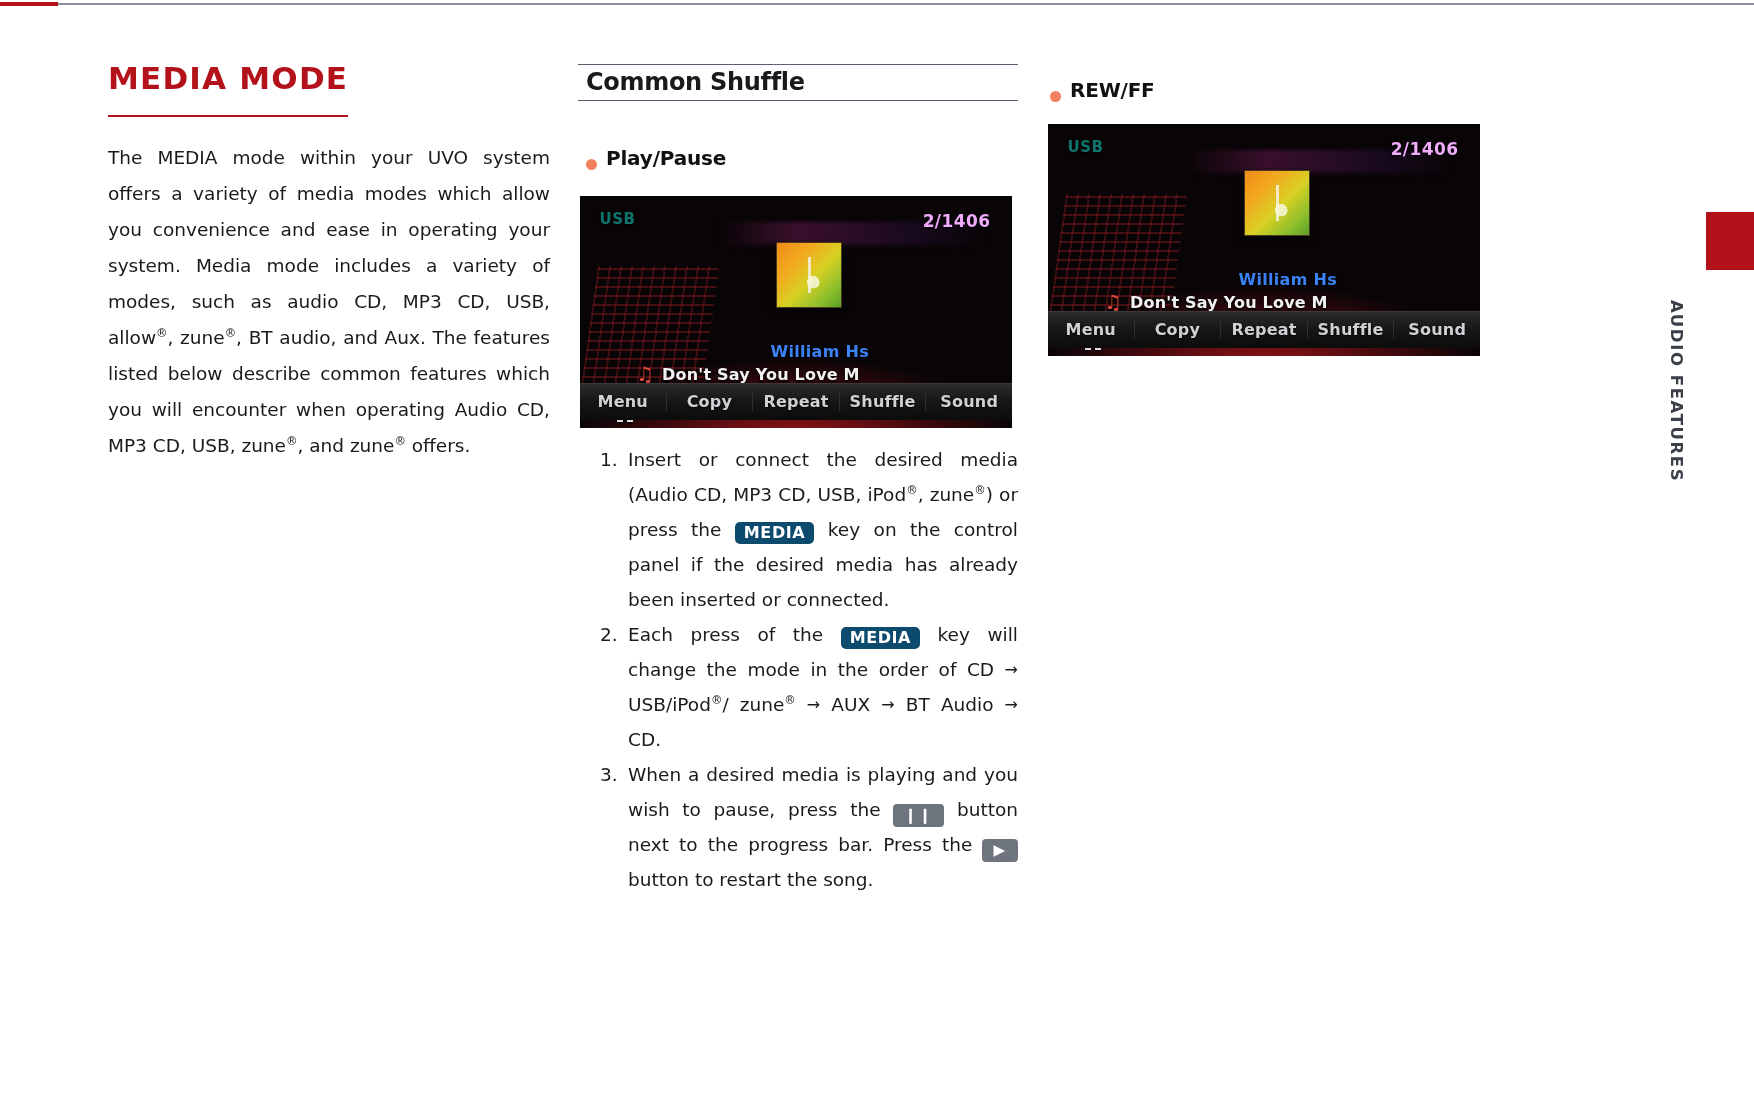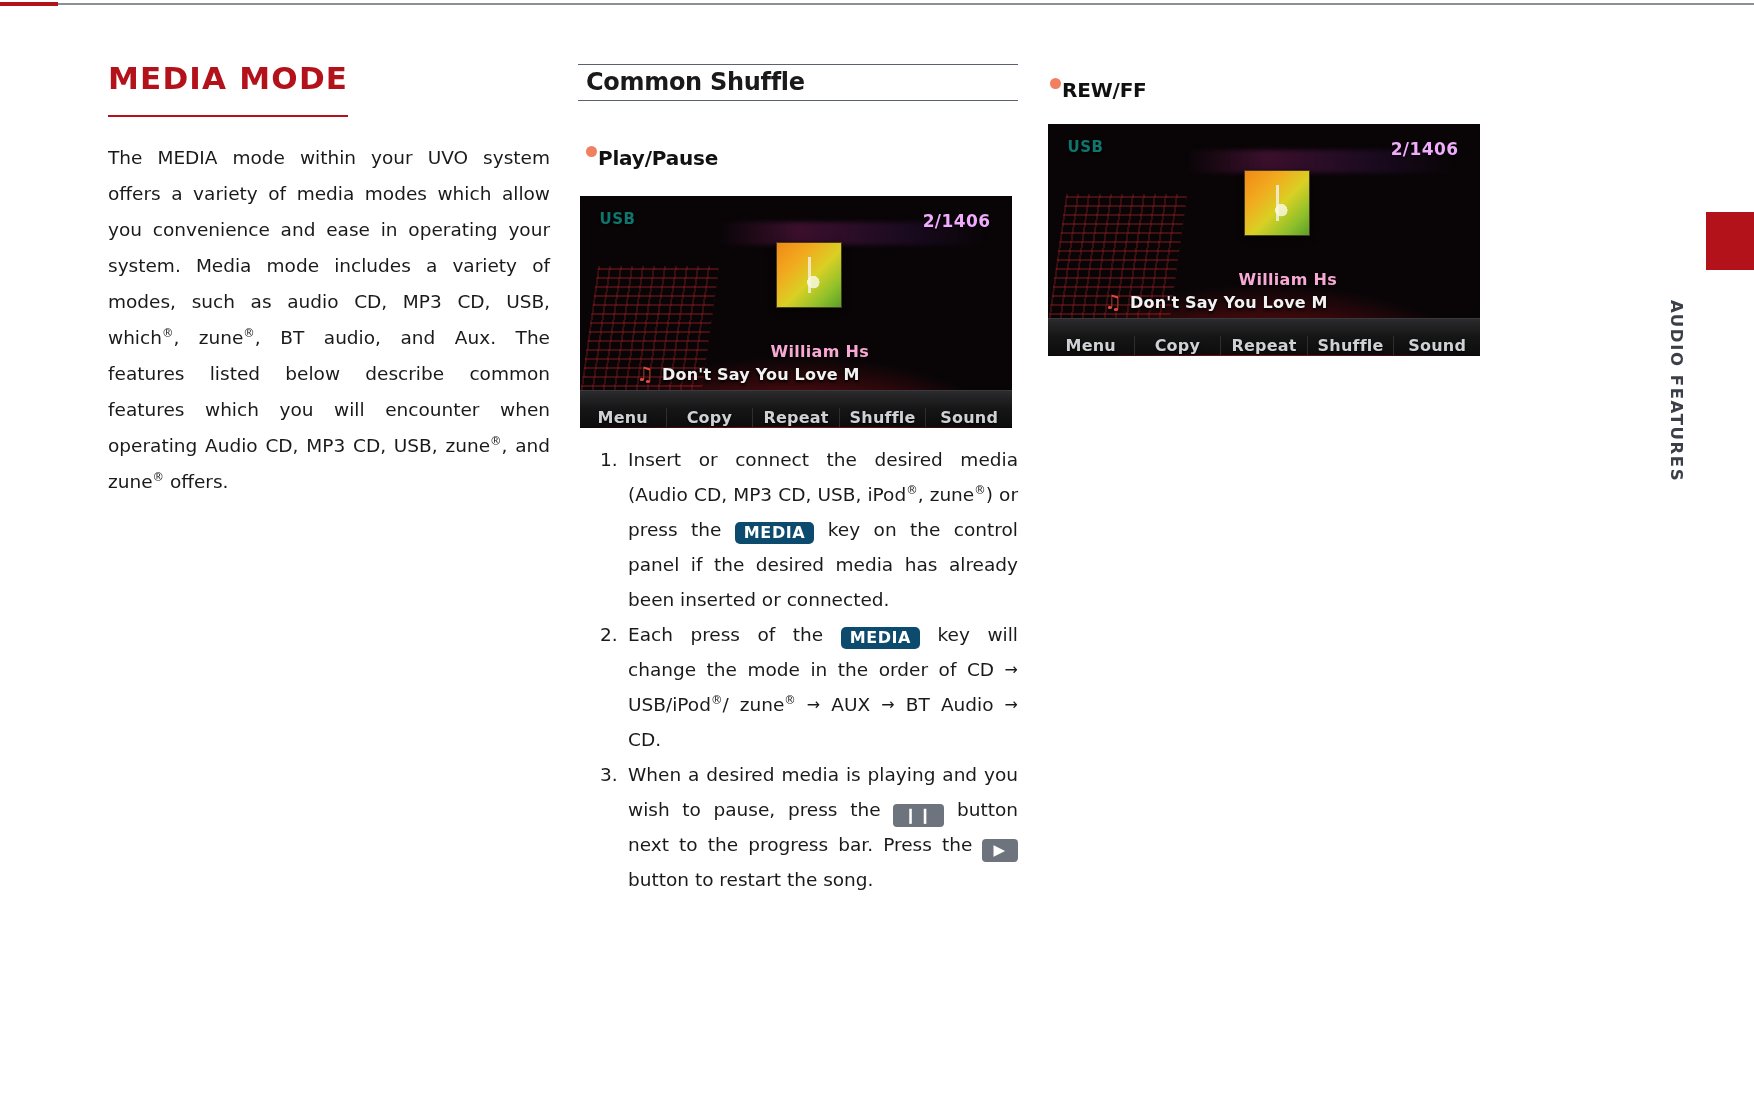--- a/index.html
+++ b/index.html
@@ -56,21 +56,21 @@
     border-top:1px solid #5a6172; border-bottom:1px solid #5a6172;
     padding:3px 0 4px 8px;
   }
   .sec-head span {
     font-family:"DejaVu Sans", sans-serif;
     font-weight:bold; font-size:24px; letter-spacing:-0.3px;
     color:#1a1a1a;
   }
 
   
-  .sub-head { position:absolute; display:flex; align-items:flex-start; gap:1px; }
+  .sub-head { position:absolute; display:flex; align-items:flex-end; gap:9px; }
   .sub-head .dot {
     width:11px; height:11px; border-radius:50%;
     background:#f08060; flex:0 0 auto;
   }
   .sub-head .txt {
     font-family:"DejaVu Sans", sans-serif;
     font-weight:bold; font-size:20px; letter-spacing:-0.2px; color:#111;
   }
 
   
@@ -124,21 +124,21 @@
     background:
       radial-gradient(circle at 62% 70%, rgba(255,255,255,.85) 0 18%, rgba(255,255,255,0) 19%),
       linear-gradient(90deg, rgba(255,255,255,0) 46%, rgba(245,245,245,.9) 46%, rgba(245,245,245,.9) 56%, rgba(255,255,255,0) 56%);
     opacity:.85;
   }
   .scr-artist {
     position:absolute; left:0; right:0; top:63%;
     text-align:center; padding-left:11%;
     font-family:"DejaVu Sans", sans-serif;
     font-weight:bold; font-size:16px; letter-spacing:0.3px;
-    color:#f9a8d4;
+    color:#3b82f6;
     text-shadow:0 1px 2px #000;
   }
   .scr-title-row {
     position:absolute; left:13%; top:72.5%;
     display:flex; align-items:center; gap:8px;
   }
   .scr-note-ico {
     font-size:20px; color:#e04a3c; line-height:1;
     text-shadow:0 1px 2px #000;
   }
@@ -167,22 +167,22 @@
     right:4%; height:6px;
     background:linear-gradient(180deg, rgba(160,25,32,.95), rgba(80,10,16,.9));
   }
   .scr-time {
     position:absolute; right:5%; top:83%;
     font-family:"DejaVu Sans", sans-serif;
     font-weight:bold; font-size:12px; color:#e6a0a0;
     text-shadow:0 1px 2px #000;
   }
   .scr-menubar {
-    position:absolute; left:0; right:0; bottom:1px; height:16%;
-    display:flex; align-items:flex-end;
+    position:absolute; left:0; right:0; bottom:8px; height:16%;
+    display:flex; align-items:center;
     background:linear-gradient(180deg,#2b2b2d 0%, #161617 48%, #0c0c0d 100%);
     border-top:1px solid #3a3a3d;
   }
   .scr-menubar .mbtn {
     flex:1 1 0; display:flex; align-items:center; justify-content:center;
     border-right:1px solid #2e2e31;
     font-family:"DejaVu Sans", sans-serif;
     font-weight:bold; font-size:16px; letter-spacing:0.2px;
     color:#cfd1d4;
     text-shadow:0 1px 2px #000;
@@ -236,21 +236,21 @@
 
 <div class="side-tab"></div>
 <div class="side-label">AUDIO FEATURES</div>
 
 <div class="chapter-title">
   <span class="u">MEDIA MODE</span>
 </div>
 
 <div class="intro">
   <span>The MEDIA mode within your UVO system offers a variety of media modes which allow you convenience and ease in operating your system. Media mode includes a variety of modes, such as audio CD, MP3 CD, USB,</span>
-  <span>which</span><sup class="reg">®</sup><span>, zune</span><sup class="reg">®</sup><span>, BT audio, and Aux. The features listed below describe common features which you will encounter when operating Audio CD, MP3 CD, USB, zune</span><sup class="reg">®</sup><span>, and zune</span><sup class="reg">®</sup><span> offers.</span>
+  <span>allow</span><sup class="reg">®</sup><span>, zune</span><sup class="reg">®</sup><span>, BT audio, and Aux. The features listed below describe common features which you will encounter when operating Audio CD, MP3 CD, USB, zune</span><sup class="reg">®</sup><span>, and zune</span><sup class="reg">®</sup><span> offers.</span>
 </div>
 
 <div class="sec-head">
   <span>Common Shuffle</span>
 </div>
 
 <div class="sub-head" style="left:586px; top:146px;">
   <span class="dot"></span>
   <span class="txt">Play/Pause</span>
 </div>

